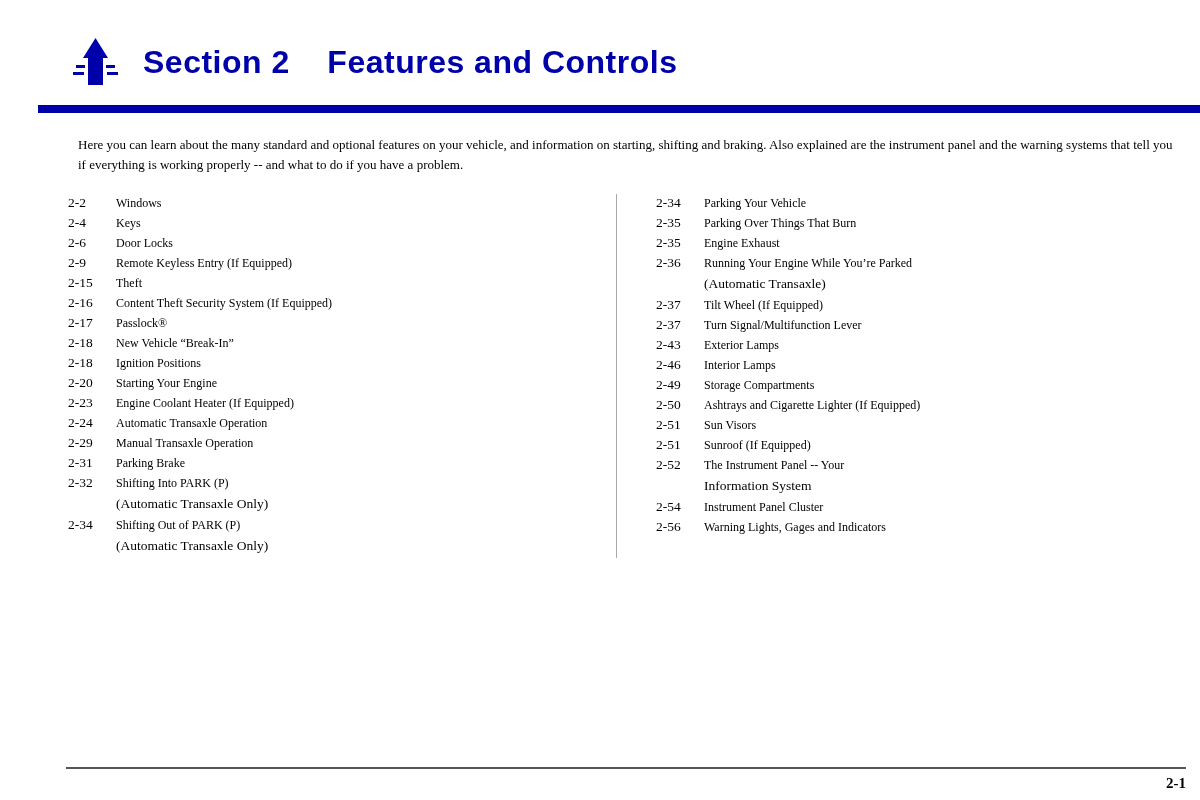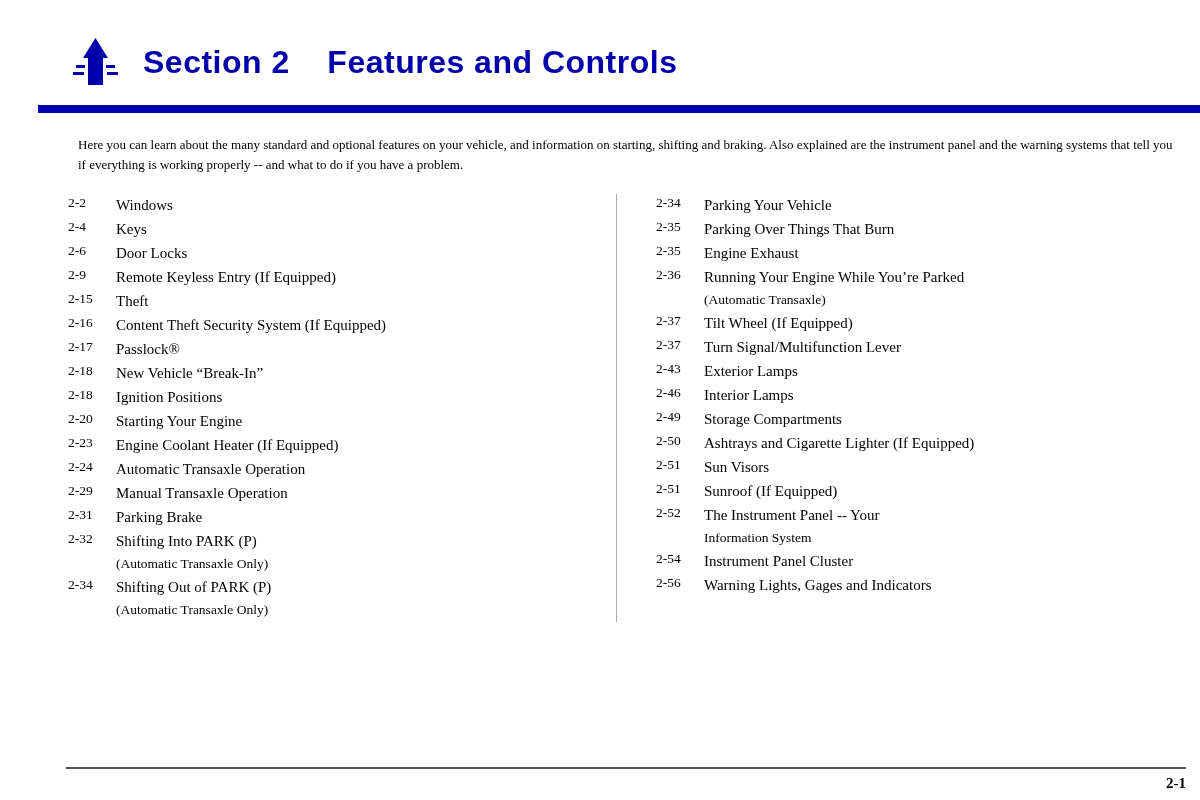--- a/index.html
+++ b/index.html
@@ -80,21 +80,21 @@
       min-height: 18px;
     }
     .toc-page {
       min-width: 48px;
       font-size: 13.5px;
       padding-right: 10px;
       flex-shrink: 0;
       padding-top: 1px;
     }
     .toc-label {
-      font-size: 15px;
+      font-size: 12px;
       line-height: 1.4;
       padding-top: 1px;
     }
     .toc-label-indent {
       font-size: 13.5px;
       line-height: 1.4;
       padding-top: 1px;
       margin-left: 48px;
     }
     

